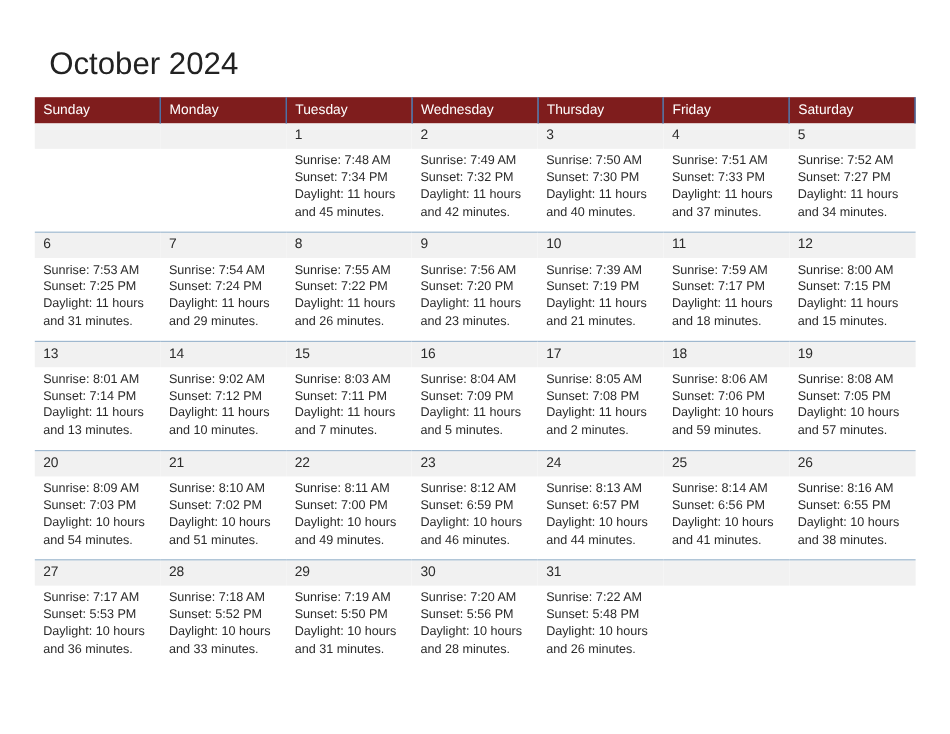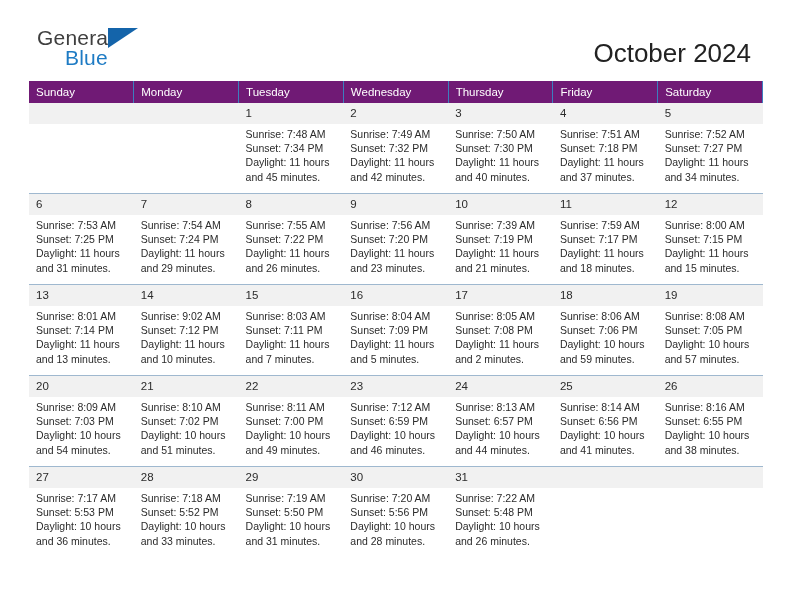--- a/index.html
+++ b/index.html
@@ -87,21 +87,21 @@
 
   
   .calendar {
     width: 734px;
     border-collapse: collapse;
     table-layout: fixed;
     margin-top: 9px;
   }
 
   .calendar thead th {
-    background: #701a75;
+    background: #7f1d1d;
     color: #ffffff;
     font-size: 11.5px;
     font-weight: normal;
     text-align: left;
     padding: 5px 0 5px 7px;
     height: 20px;
     box-sizing: border-box;
     border-right: 1px solid #3c7ebf;
   }
 
@@ -137,25 +137,20 @@
 
   .empty .details { visibility: hidden; }
 </style>
 </head>
 <body>
 
 <div class="page">
 
   <div class="header">
 
-    <div class="brand">
-      <span class="brand-general">General</span>
-      <span class="brand-triangle"></span>
-      <span class="brand-blue">Blue</span>
-    </div>
 
     <div class="titles">
       <h1 class="cal-title">October 2024</h1>
     </div>
 
   </div>
 
   <table class="calendar">
     <thead>
       <tr>
@@ -212,21 +207,21 @@
               <div>Sunrise: 7:50 AM</div>
               <div>Sunset: 7:30 PM</div>
               <div>Daylight: 11 hours</div>
               <div>and 40 minutes.</div>
             </div>
           </td>
           <td>
             <div class="daynum">4</div>
             <div class="details">
               <div>Sunrise: 7:51 AM</div>
-              <div>Sunset: 7:18 PM</div>
+              <div>Sunset: 7:33 PM</div>
               <div>Daylight: 11 hours</div>
               <div>and 37 minutes.</div>
             </div>
           </td>
           <td>
             <div class="daynum">5</div>
             <div class="details">
               <div>Sunrise: 7:52 AM</div>
               <div>Sunset: 7:27 PM</div>
               <div>Daylight: 11 hours</div>
@@ -388,21 +383,21 @@
             <div class="details">
               <div>Sunrise: 8:11 AM</div>
               <div>Sunset: 7:00 PM</div>
               <div>Daylight: 10 hours</div>
               <div>and 49 minutes.</div>
             </div>
           </td>
           <td>
             <div class="daynum">23</div>
             <div class="details">
-              <div>Sunrise: 7:12 AM</div>
+              <div>Sunrise: 8:12 AM</div>
               <div>Sunset: 6:59 PM</div>
               <div>Daylight: 10 hours</div>
               <div>and 46 minutes.</div>
             </div>
           </td>
           <td>
             <div class="daynum">24</div>
             <div class="details">
               <div>Sunrise: 8:13 AM</div>
               <div>Sunset: 6:57 PM</div>

